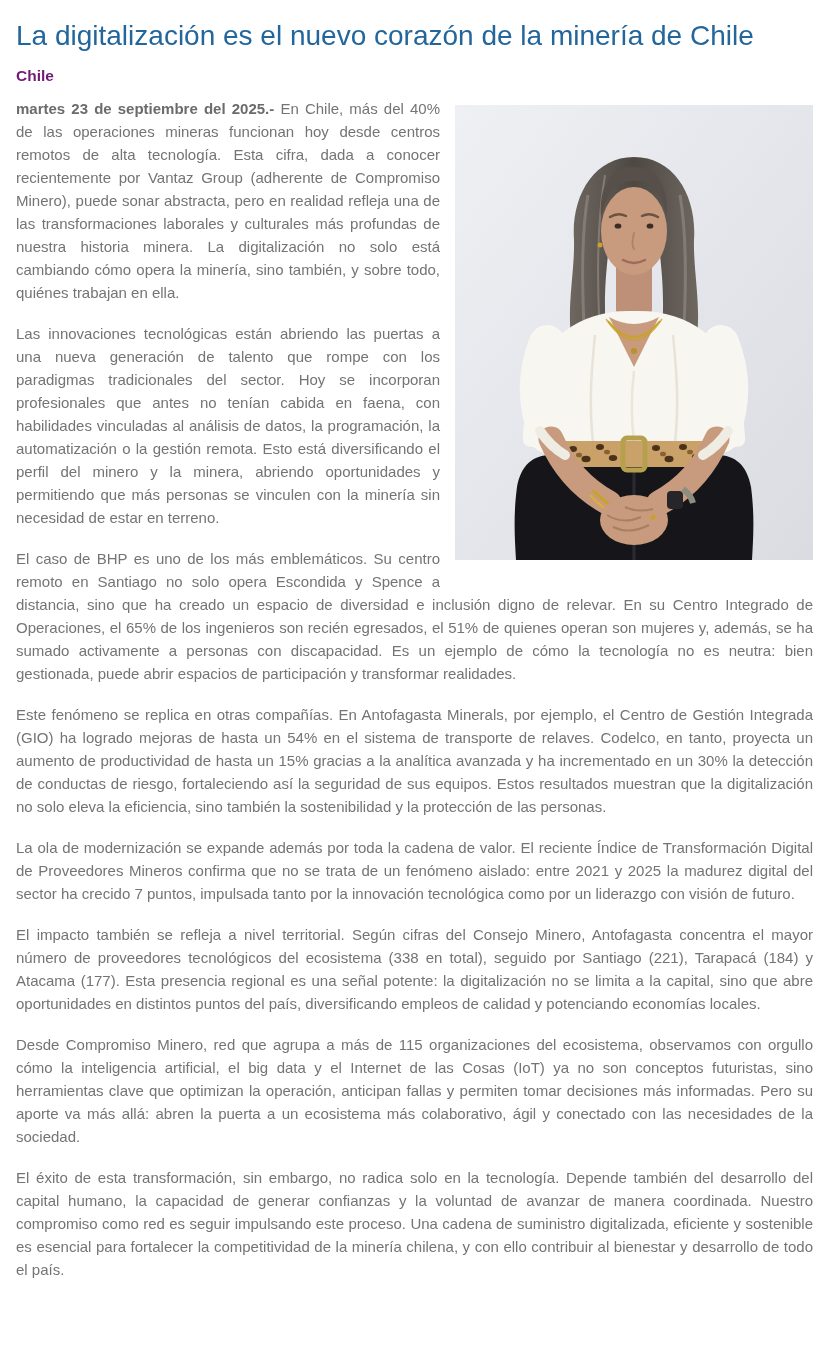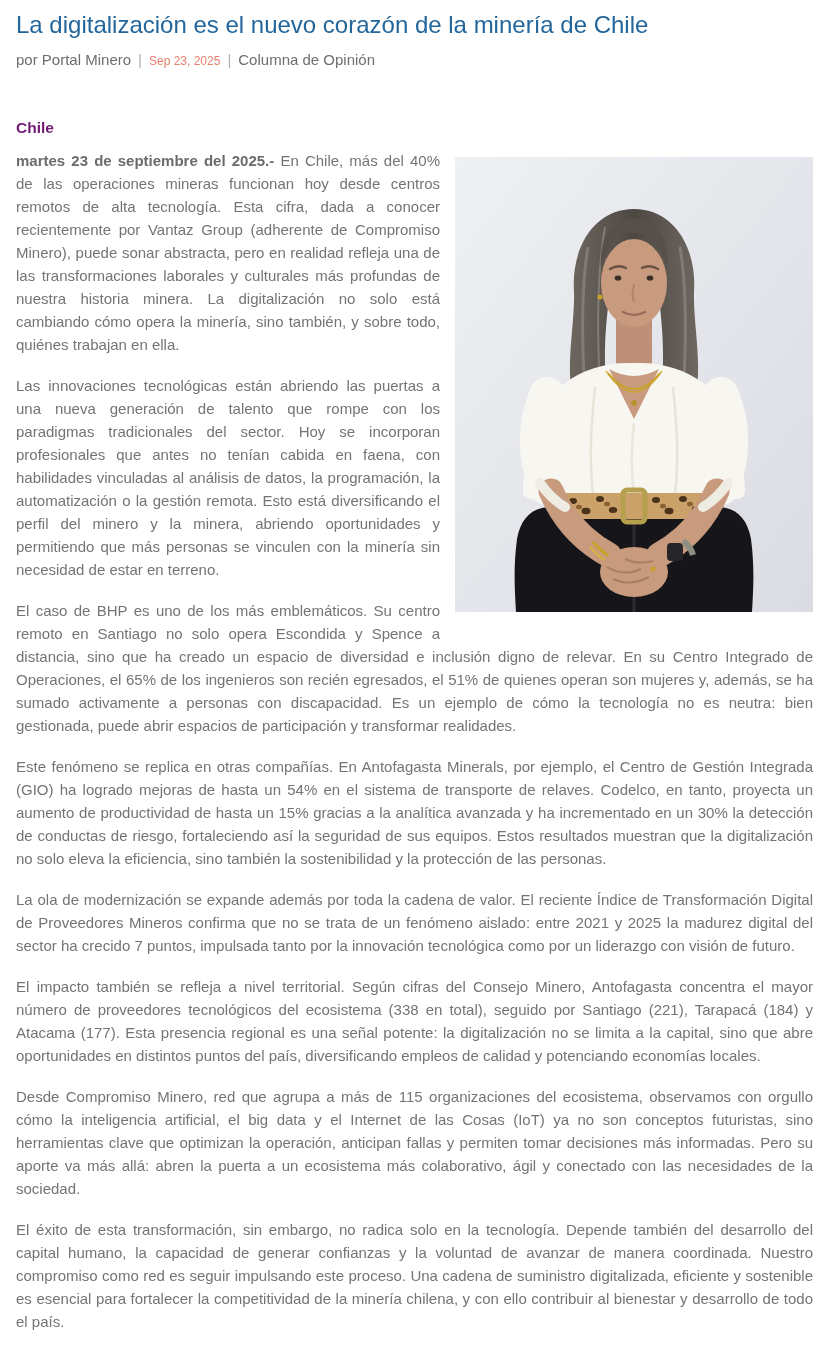--- a/index.html
+++ b/index.html
@@ -11,24 +11,24 @@
   .page {
     width: 825px;
     min-height: 1346px;
     box-sizing: border-box;
     padding: 6px 12px 20px 16px;
     background: #fff;
   }
   
   .post-title {
     color: var(--title-blue, #23669c);
-    font-size: 24px;
+    font-size: 28px;
     line-height: 1.25;
     font-weight: 500;
-    margin: 4px 0 12px 0;
+    margin: 12px 0 12px 0;
     letter-spacing: 0;
   }
   .byline {
     font-size: 15px;
     color: #6e6e6e;
     margin: 0 0 50px 0;
     line-height: 1.0;
   }
   .byline .sep { color: #b0b0b0; padding: 0 7px; }
   .byline .post-date {
@@ -71,21 +71,20 @@
   }
   figure.photo-float svg { display: block; }
 </style>
 </head>
 <body>
 
 <div class="page">
 
   <h1 class="post-title">La digitalización es el nuevo corazón de la minería de Chile</h1>
 
-  <p class="byline"><span>por</span> <a class="author-link">Portal Minero</a><span class="sep">|</span><span class="post-date">Sep 23, 2025</span><span class="sep">|</span><a class="category-link">Columna de Opinión</a></p>
 
   <h2 class="loc-heading">Chile</h2>
 
   <div class="article-body">
 
     <figure class="photo-float">
       <svg width="358" height="455" viewBox="0 0 358 455" xmlns="http://www.w3.org/2000/svg" role="img">
         <defs>
           <linearGradient id="bg" x1="0" y1="0" x2="1" y2="1">
             <stop offset="0" stop-color="#eef0f4"></stop>

